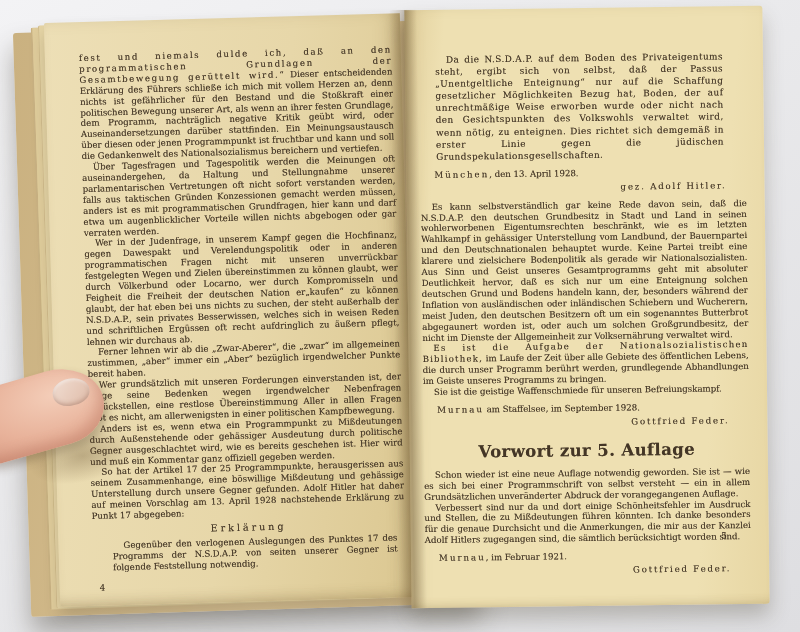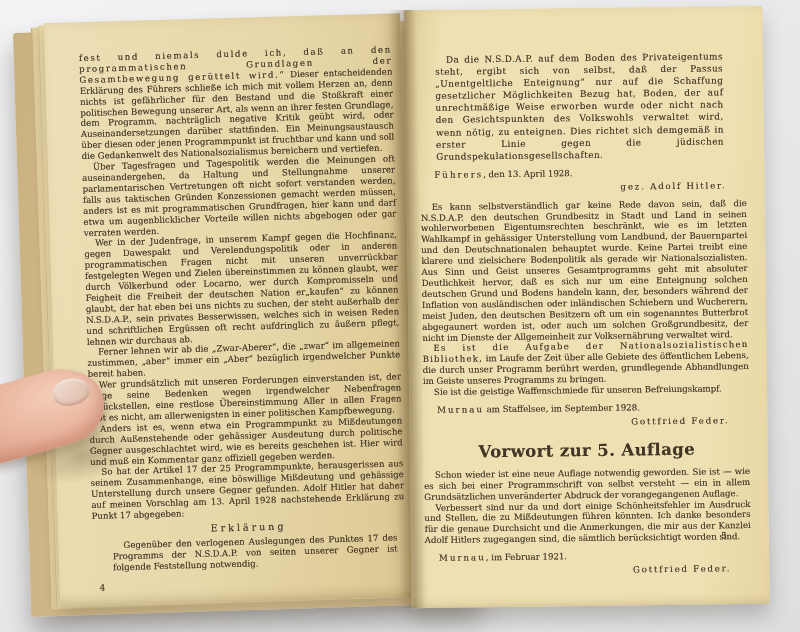--- a/index.html
+++ b/index.html
@@ -91,21 +91,21 @@
       <p>So hat der Artikel 17 der 25 Programmpunkte, herausgerissen aus seinem Zusammenhange, eine böswillige Mißdeutung und gehässige Unterstellung durch unsere Gegner gefunden. Adolf Hitler hat daher auf meinen Vorschlag am 13. April 1928 nachstehende Erklärung zu Punkt 17 abgegeben:</p>
       <p class="h-erkl">Erklärung</p>
       <p class="bq-left">Gegenüber den verlogenen Auslegungen des Punktes 17 des Programms der N.S.D.A.P. von seiten unserer Gegner ist folgende Feststellung notwendig.</p>
       <p class="pagenum">4</p>
     </div>
   </div>
 
   <div class="page right pg">
     <div class="rp-text">
       <p class="rp-quote">Da die N.S.D.A.P. auf dem Boden des Privateigentums steht, ergibt sich von selbst, daß der Passus „Unentgeltliche Enteignung“ nur auf die Schaffung gesetzlicher Möglichkeiten Bezug hat, Boden, der auf unrechtmäßige Weise erworben wurde oder nicht nach den Gesichtspunkten des Volkswohls verwaltet wird, wenn nötig, zu enteignen. Dies richtet sich demgemäß in erster Linie gegen die jüdischen Grundspekulationsgesellschaften.</p>
-      <p class="dateline"><span class="d-city">Führers</span><span>, den 13. April 1928.</span></p>
+      <p class="dateline"><span class="d-city">München</span><span>, den 13. April 1928.</span></p>
       <p class="sig">gez. Adolf Hitler.</p>
       <p>Es kann selbstverständlich gar keine Rede davon sein, daß die N.S.D.A.P. den deutschen Grundbesitz in Stadt und Land in seinen wohlerworbenen Eigentumsrechten beschränkt, wie es im letzten Wahlkampf in gehässiger Unterstellung vom Landbund, der Bauernpartei und den Deutschnationalen behauptet wurde. Keine Partei treibt eine klarere und zielsichere Bodenpolitik als gerade wir Nationalsozialisten. Aus Sinn und Geist unseres Gesamtprogramms geht mit absoluter Deutlichkeit hervor, daß es sich nur um eine Enteignung solchen deutschen Grund und Bodens handeln kann, der, besonders während der Inflation von ausländischen oder inländischen Schiebern und Wucherern, meist Juden, den deutschen Besitzern oft um ein sogenanntes Butterbrot abgegaunert worden ist, oder auch um solchen Großgrundbesitz, der nicht im Dienste der Allgemeinheit zur Volksernährung verwaltet wird.</p>
       <p><span class="sperr2">Es ist die Aufgabe der Nationalsozialistischen Bibliothek,</span><span> im Laufe der Zeit über alle Gebiete des öffentlichen Lebens, die durch unser Programm berührt werden, grundlegende Abhandlungen im Geiste unseres Programms zu bringen.</span></p>
       <p>Sie ist die geistige Waffenschmiede für unseren Befreiungskampf.</p>
       <p class="dateline"><span class="d-city">Murnau</span><span> am Staffelsee, im September 1928.</span></p>
       <p class="sig">Gottfried Feder.</p>
       <p class="vorwort-h">Vorwort zur 5. Auflage</p>
       <p>Schon wieder ist eine neue Auflage notwendig geworden. Sie ist — wie es sich bei einer Programmschrift von selbst versteht — ein in allem Grundsätzlichen unveränderter Abdruck der vorangegangenen Auflage.</p>
       <p>Verbessert sind nur da und dort einige Schönheitsfehler im Ausdruck und Stellen, die zu Mißdeutungen führen könnten. Ich danke besonders für die genaue Durchsicht und die Anmerkungen, die mir aus der Kanzlei Adolf Hitlers zugegangen sind, die sämtlich berücksichtigt worden sind.</p>
       <p class="dateline"><span class="d-city">Murnau</span><span>, im Februar 1921.</span></p>

